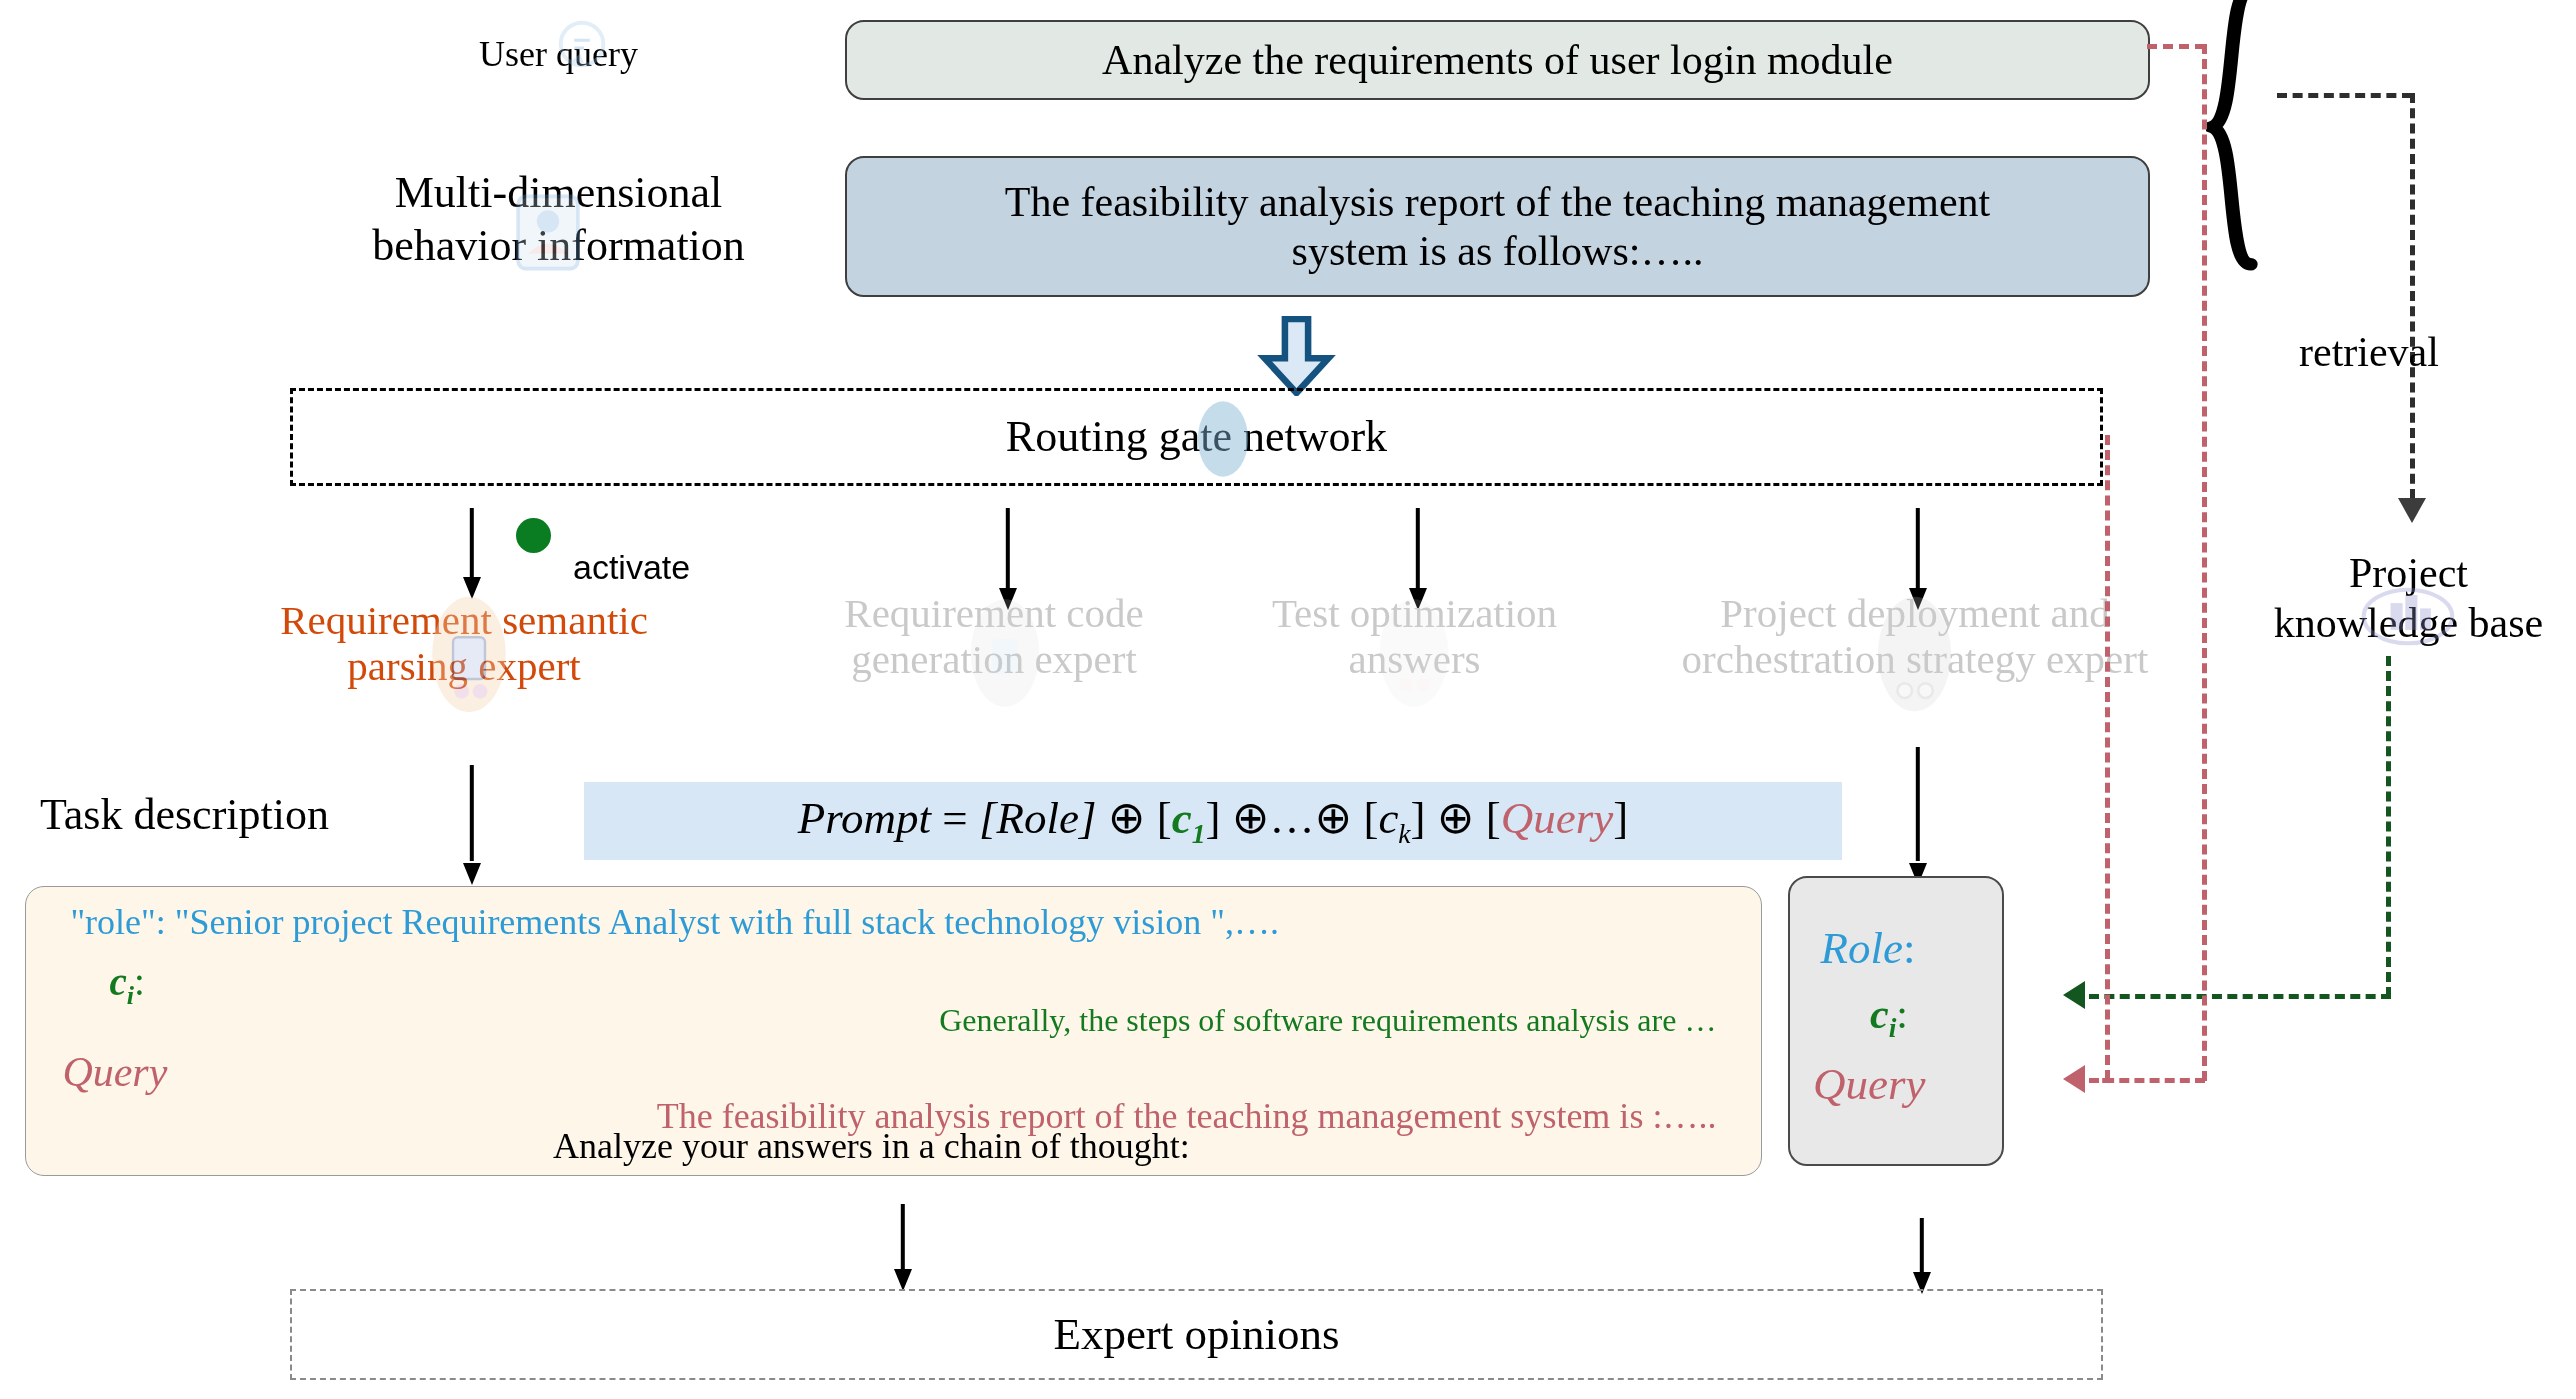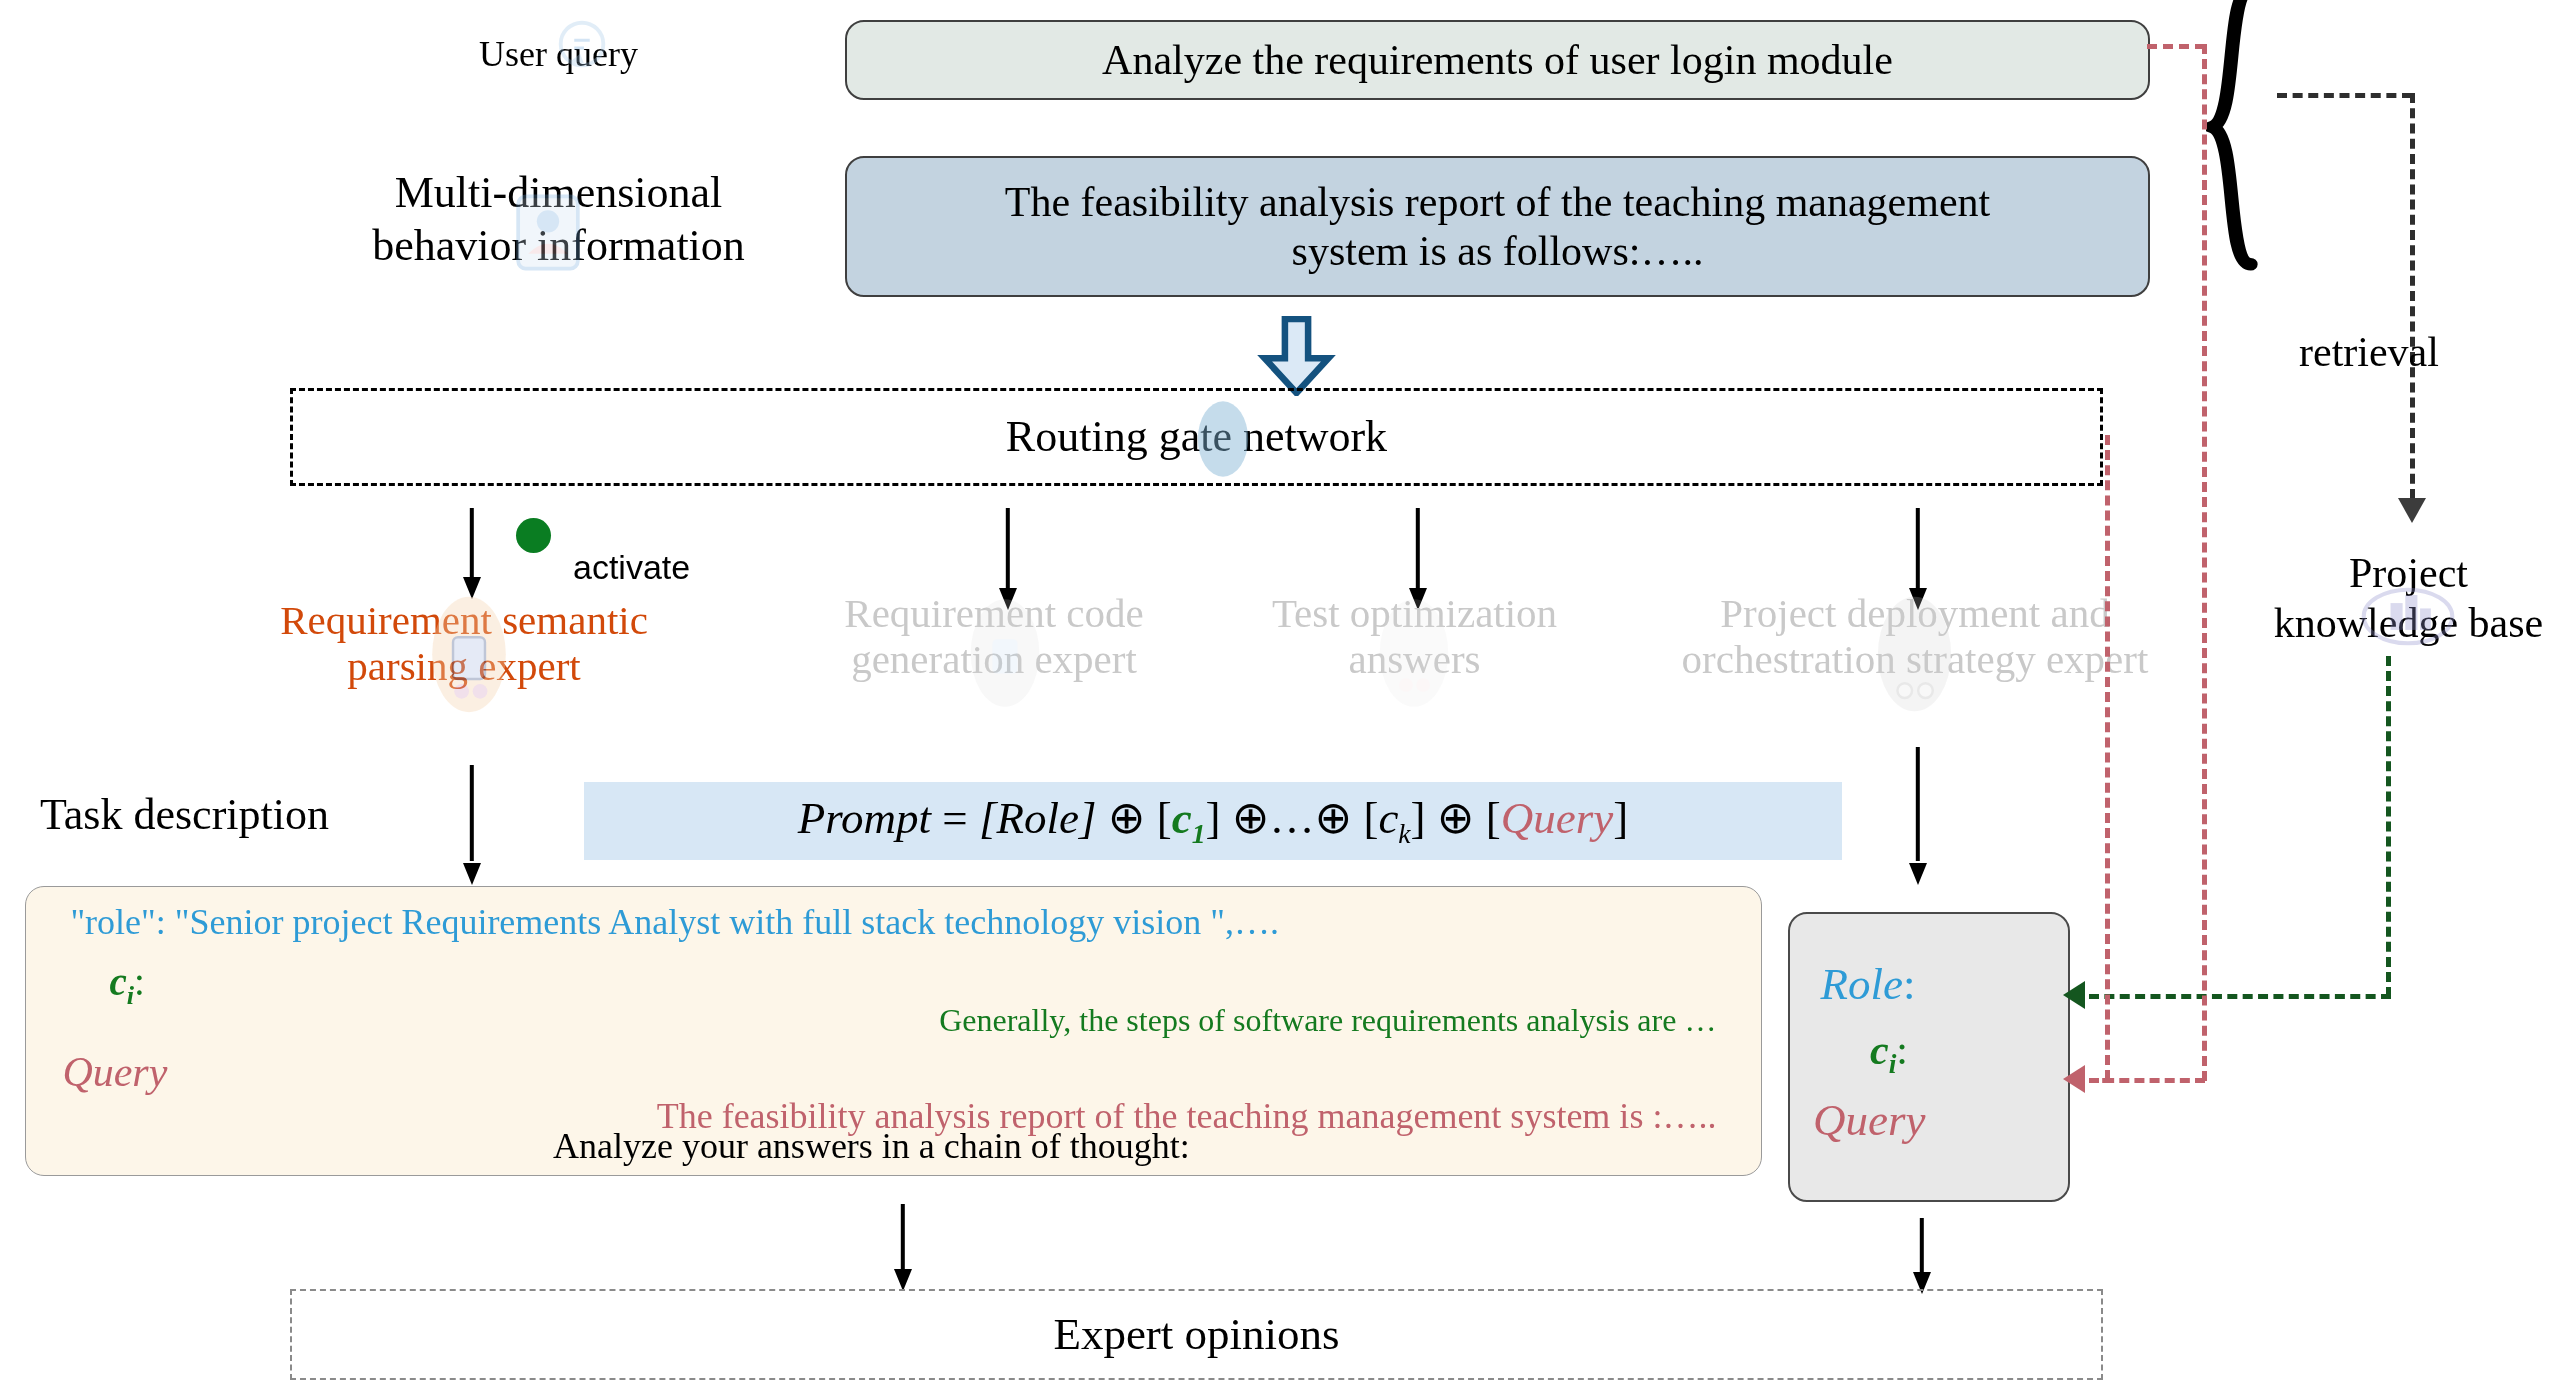--- a/index.html
+++ b/index.html
@@ -222,21 +222,21 @@
       <span>c</span><sub style="font-size:26px;">i</sub><span style="font-style:normal;font-weight:normal;">:</span>
     </div>
     <div class="abs label" style="left:0;top:70px;width:1690px;text-align:right;font-size:32px;color:#147a1f;margin-top:45px;">Generally, the steps of software requirements analysis are …</div>
 
     <div class="abs label" style="left:36px;top:161px;font-size:42px;color:#c0626c;font-style:italic;">Query</div>
     <div class="abs label" style="left:0;top:190px;width:1690px;text-align:right;font-size:36px;color:#c0626c;margin-top:19px;">The feasibility analysis report of the teaching management system is :…..</div>
 
     <div class="abs label" style="left:0;top:239px;width:1690px;text-align:center;font-size:36px;color:#000;">Analyze your answers in a chain of thought:</div>
   </div>
 
-  <div class="abs rbox box-role" style="left:1788px;top:912px;width:282px;height:290px;">
+  <div class="abs rbox box-role" style="left:1788px;top:876px;width:216px;height:290px;">
     <div class="abs label" style="left:30.5px;top:45px;font-size:45px;color:#2e9bd6;font-style:italic;">
       <span>Role</span><span style="font-style:normal;">:</span>
     </div>
     <div class="abs label" style="left:80px;top:112px;font-size:42px;color:#147a1f;font-style:italic;font-weight:bold;">
       <span>c</span><sub style="font-size:27.6px;">i</sub><span style="font-style:normal;font-weight:normal;">:</span>
     </div>
     <div class="abs label" style="left:23px;top:181px;font-size:45px;color:#c0626c;font-style:italic;">Query</div>
   </div>
 
   <div class="v-arrow" style="left:892px;top:1204px;width:22px;height:87px;">

